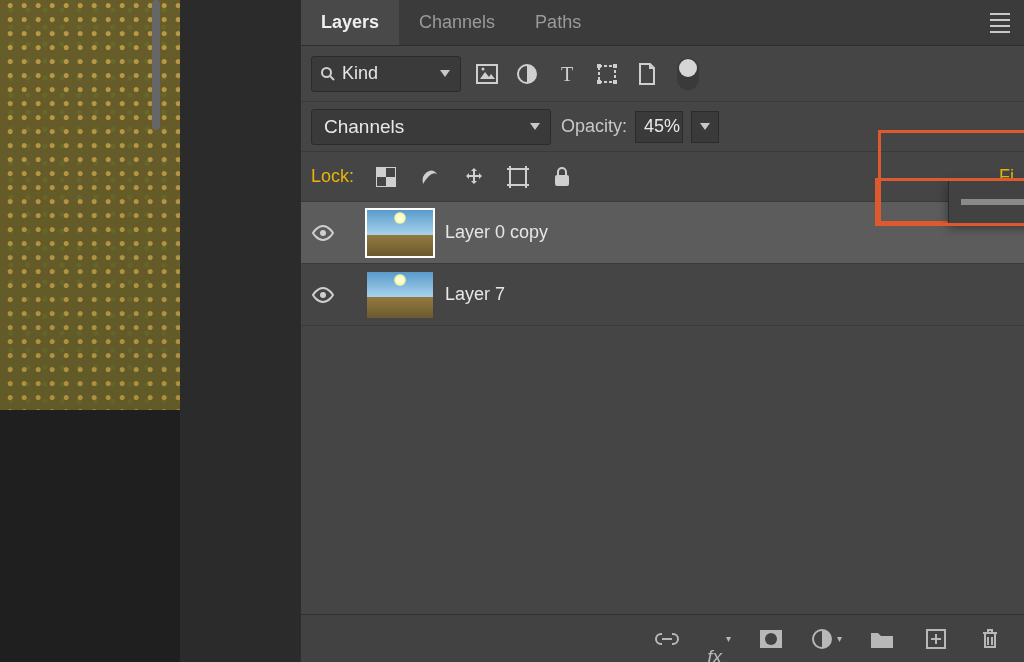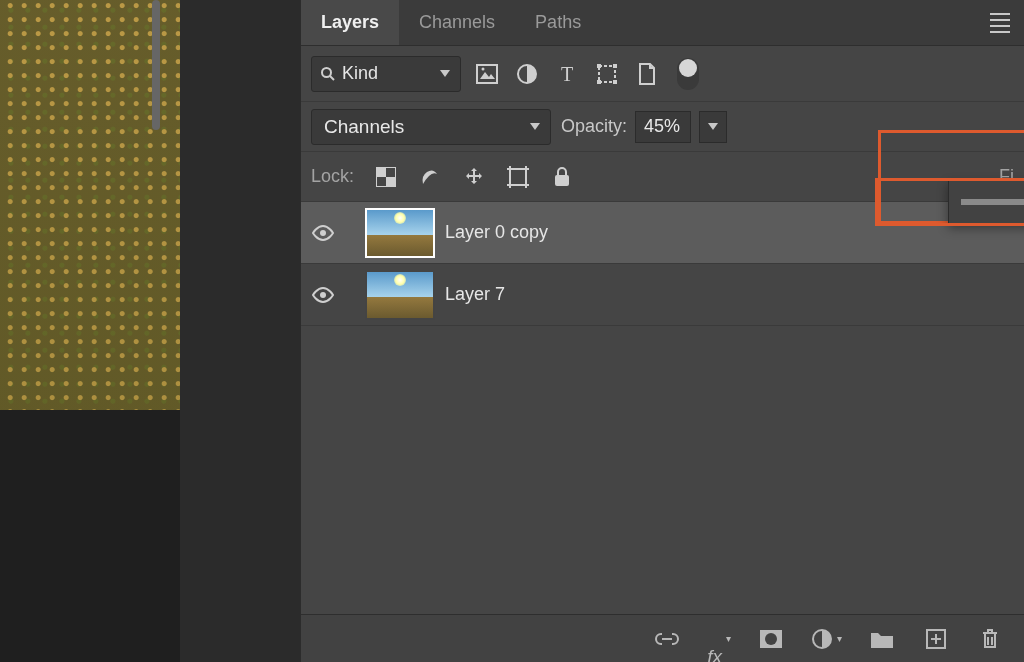--- a/index.html
+++ b/index.html
@@ -22,23 +22,23 @@
   .kind-filter .label { font-size: 18px; color: #e6e6e6; flex: 1; }
   .chev { width: 0; height: 0; border-left: 5px solid transparent; border-right: 5px solid transparent; border-top: 7px solid #c8c8c8; }
   .icon-btn { width: 28px; height: 28px; display: flex; align-items: center; justify-content: center; cursor: pointer; }
   svg { display: block; }
   .filter-toggle { width: 22px; height: 32px; background: #3a3a3a; border-radius: 11px; position: relative; margin-left: 4px; cursor: pointer;}
   .filter-toggle .knob { position: absolute; top: 1px; left: 50%; transform: translateX(-50%); width: 18px; height: 18px; background: #d6d6d6; border-radius: 50%; }
   .blend-row { display: flex; align-items: center; height: 50px; padding: 0 10px; gap: 10px; border-bottom: 1px solid #3a3a3a; position: relative; }
   .blend-select { display: flex; align-items: center; background: #3a3a3a; border: 1px solid #2b2b2b; border-radius: 3px; height: 36px; padding: 0 10px 0 12px; min-width: 240px; cursor: pointer; gap: 10px; }
   .blend-select .blabel { font-size: 19px; color: #e8e8e8; flex: 1; }
   .opacity-block { display: flex; align-items: center; gap: 8px; font-size: 18px; color: #c8c8c8; }
-  .opacity-val { background: #3a3a3a; border: 1px solid #2b2b2b; height: 32px; width: 56px; display: flex; align-items: center; justify-content: flex-start; padding: 0 8px; font-size: 18px; color: #e8e8e8; }
+  .opacity-val { background: #3a3a3a; border: 1px solid #2b2b2b; height: 32px; width: 48px; display: flex; align-items: center; justify-content: flex-start; padding: 0 8px; font-size: 18px; color: #e8e8e8; }
   .opacity-drop { background: #3a3a3a; border: 1px solid #2b2b2b; height: 32px; width: 28px; display: flex; align-items: center; justify-content: center; cursor: pointer; }
-  .lock-row { display: flex; align-items: center; height: 50px; padding: 0 10px; gap: 16px; border-bottom: 1px solid #3a3a3a; font-size: 18px; color: #a3a3a3; }
+  .lock-row { display: flex; align-items: center; height: 50px; padding: 0 10px; gap: 16px; border-bottom: 1px solid #3a3a3a; font-size: 18px; color: #eab308; }
   .lock-label { margin-right: 2px; }
   .fill-label { margin-left: auto; }
   .layer-list { flex: 1; overflow: auto; }
   .layer-item { display: flex; align-items: center; height: 62px; padding: 0 16px 0 8px; gap: 10px; border-bottom: 1px solid #3a3a3a; cursor: pointer; }
   .layer-item.selected { background: #5c5c5c; }
   .eye { width: 28px; display: flex; align-items: center; justify-content: center; cursor: pointer; }
   .thumb-wrap { width: 70px; height: 50px; background: #fff; border: 2px solid #fff; margin-left: 18px; }
   .layer-item:not(.selected) .thumb-wrap { border-color: #444; }
   .thumb { width: 100%; height: 100%; position: relative; overflow: hidden; }
   .sky { position: absolute; top:0; left:0; right:0; height:55%; background: linear-gradient(#5a9acb, #a7d3ec); }

